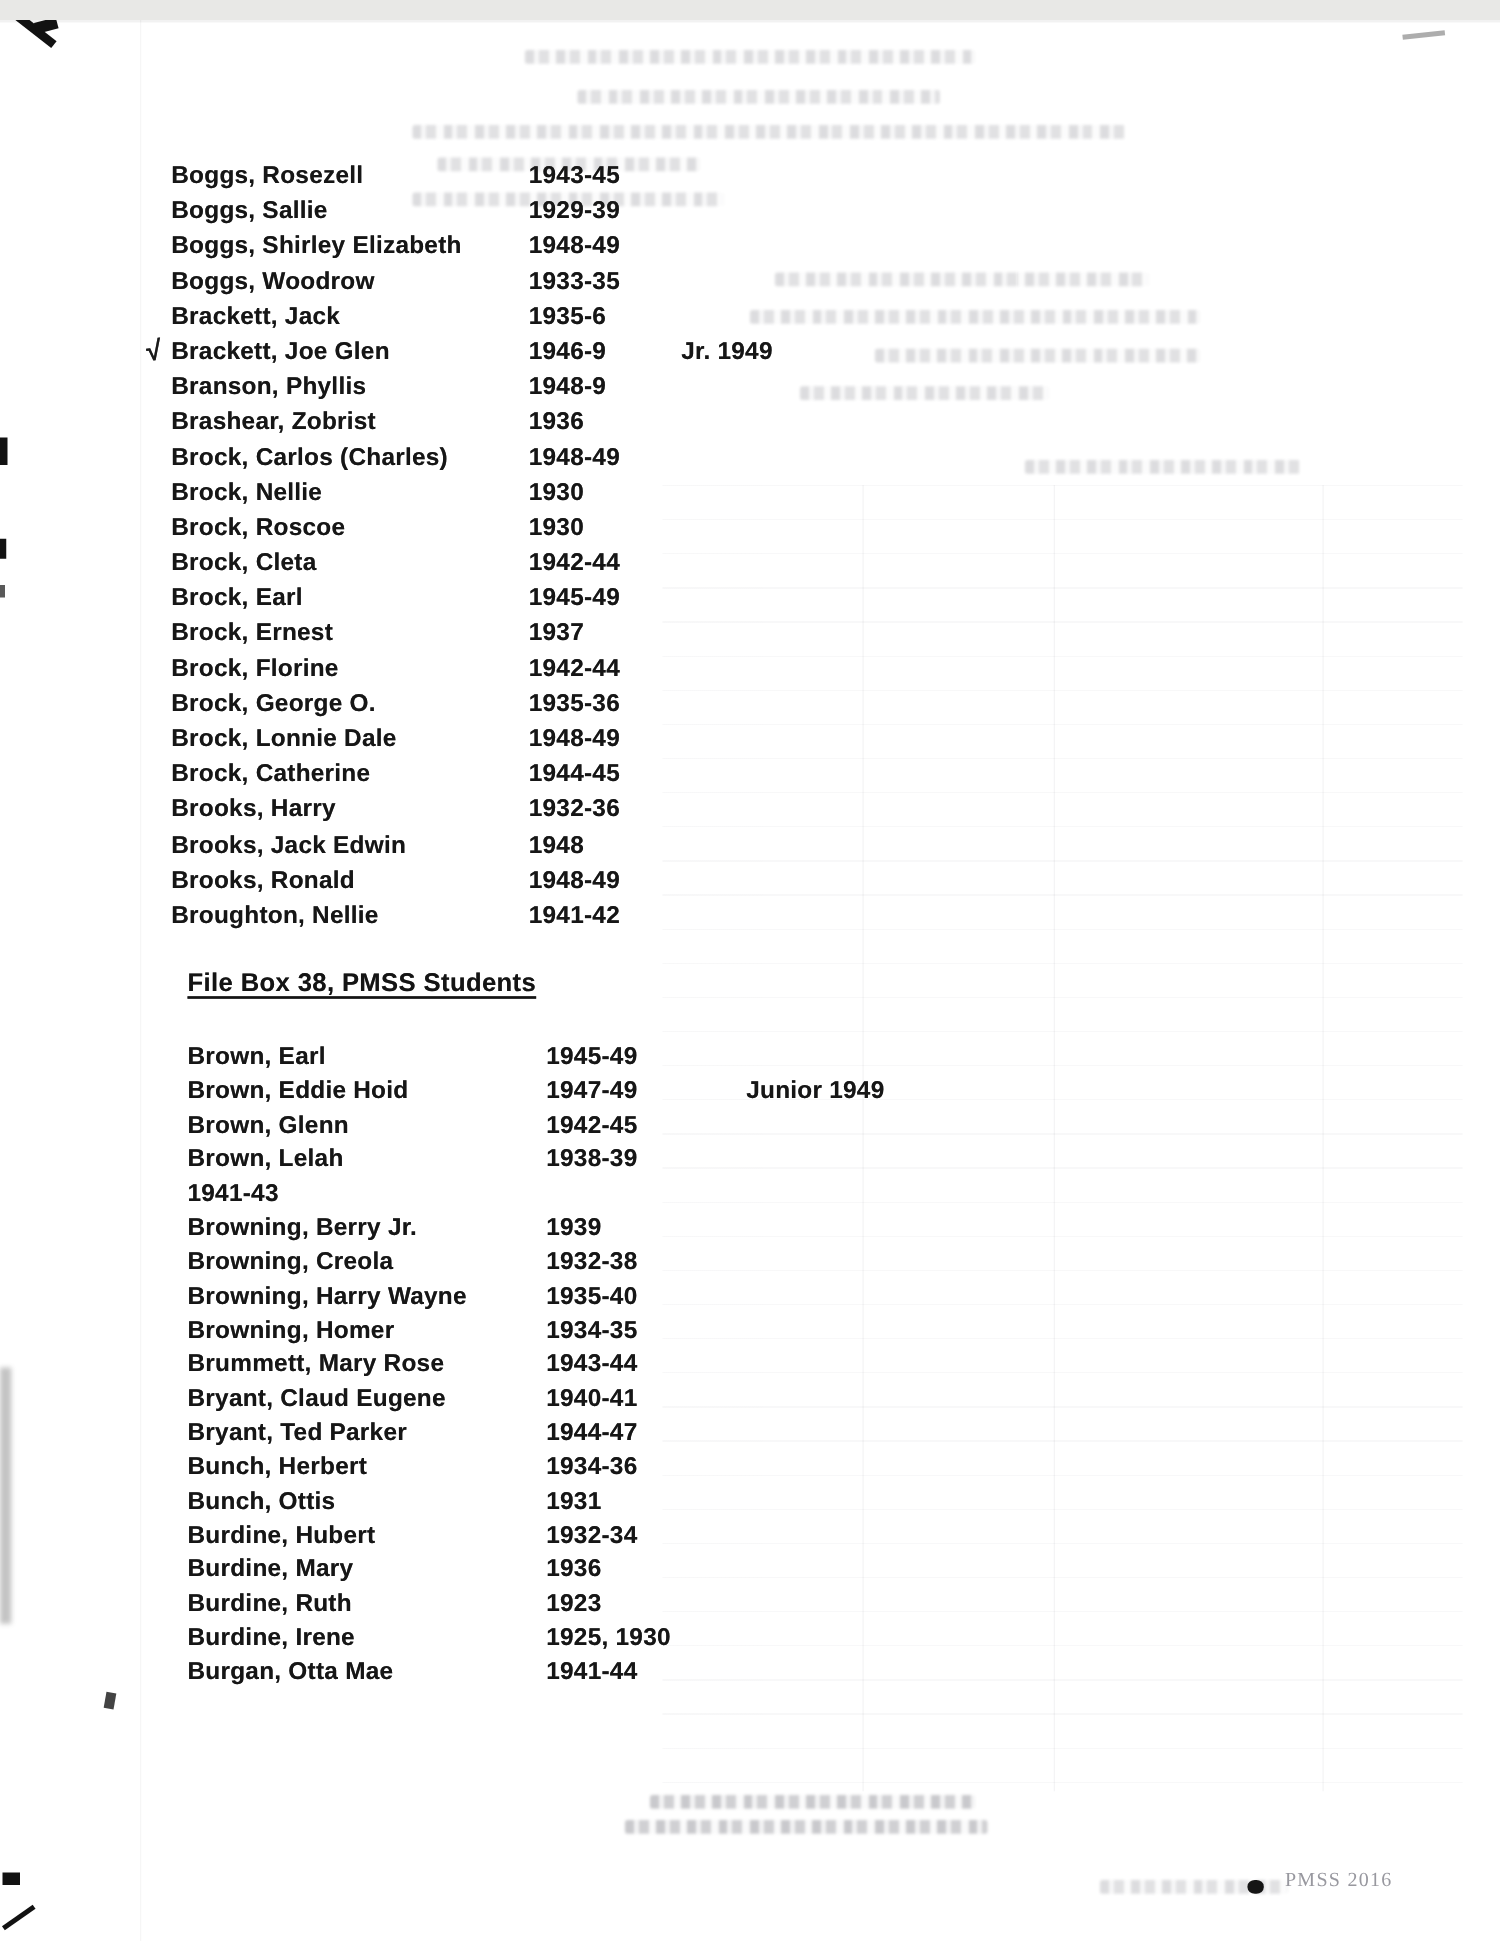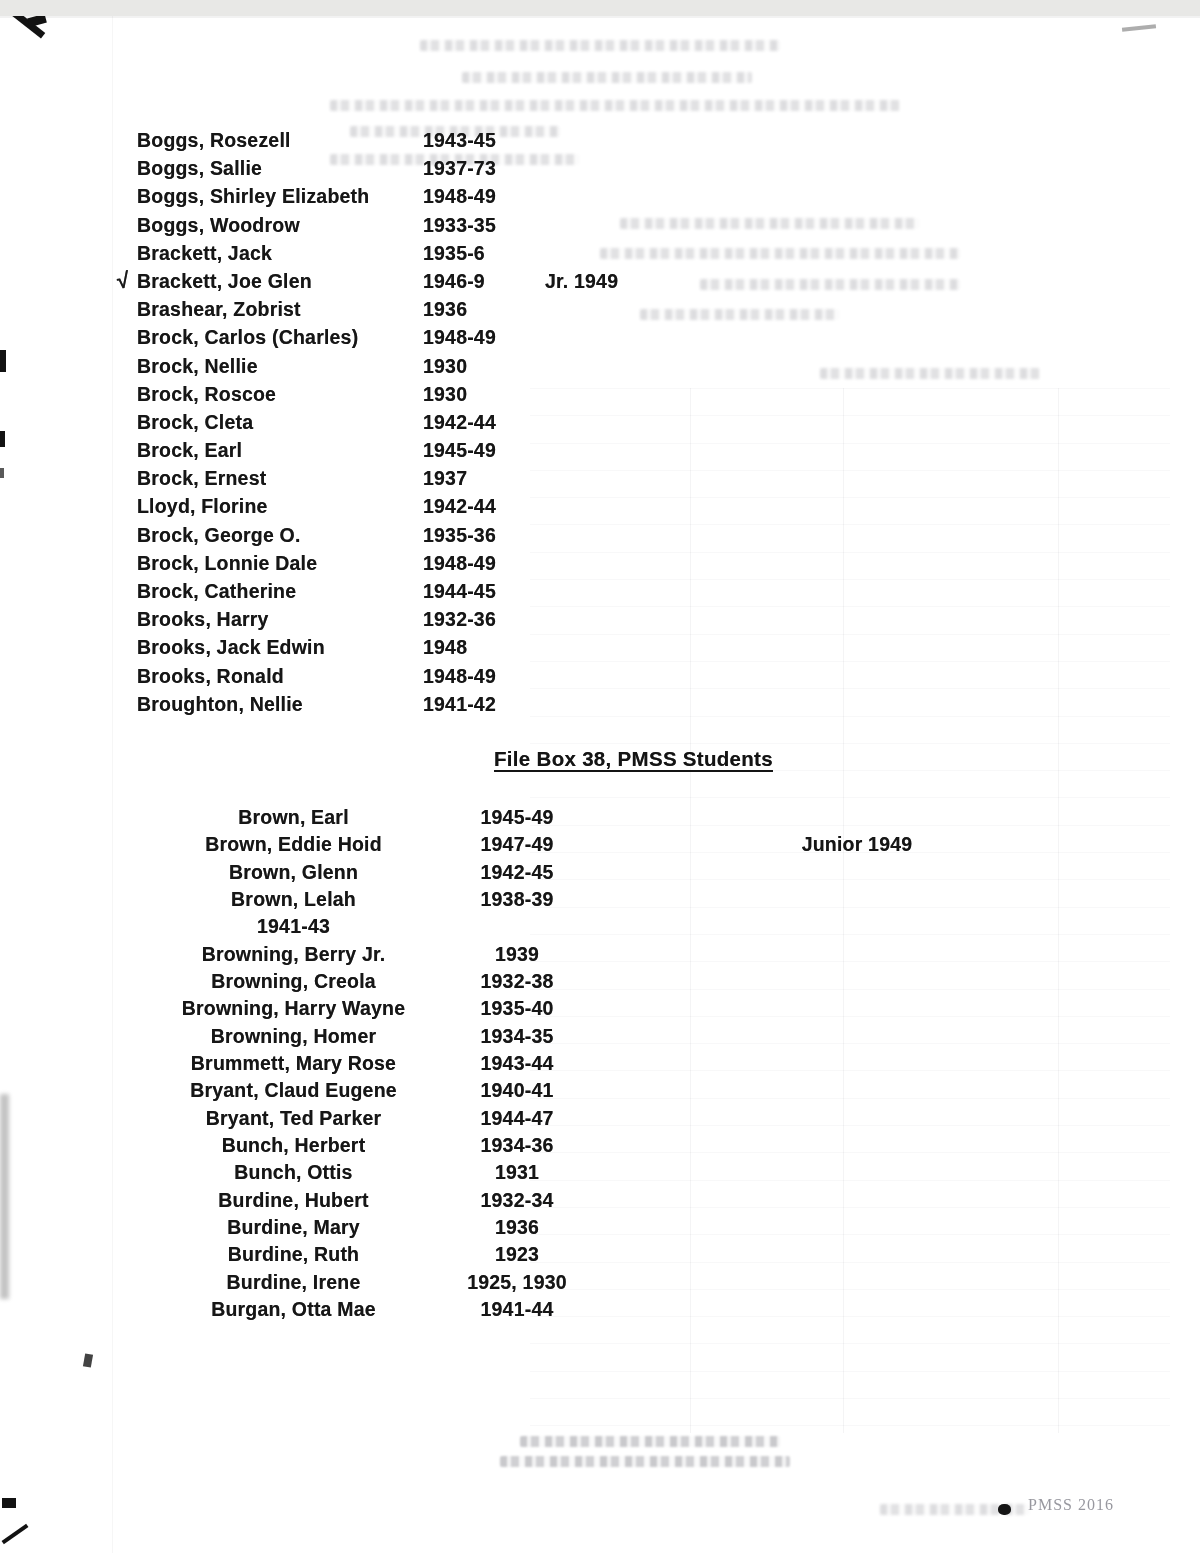--- a/index.html
+++ b/index.html
@@ -12,21 +12,21 @@
     font-family:"Liberation Sans", sans-serif;
     margin:16px auto;
   }
 
   
   .content { position:absolute; left:137px; top:110px; width:980px; }
   .section { position:relative; }
   .row { display:grid; align-items:baseline; }
   .section-0 .row { grid-template-columns:286px 122px auto; height:28.2px; line-height:28.2px; }
   .section-1 .row { grid-template-columns:287px 160px auto; height:27.35px; line-height:27.35px; }
-  .section-1 { margin-left:13px;text-align:center; }
+  .section-1 { margin-left:13px; }
 
   .name, .years, .note {
     font-size:19.5px;
     font-weight:600;
     color:#161616;
     letter-spacing:0.2px;
     white-space:nowrap;
     text-shadow:0 0 0.5px rgba(25,25,25,0.65);
   }
   .name { position:relative; }
@@ -144,40 +144,44 @@
 
   <div class="content">
     <div id="sections">
         <div class="section section-0">
           <div class="row">
             <span class="name">Boggs, Rosezell</span>
             <span class="years">1943-45</span>
           </div>
           <div class="row">
             <span class="name">Boggs, Sallie</span>
-            <span class="years">1937-73</span>
+            <span class="years">1929-39</span>
           </div>
           <div class="row">
             <span class="name">Boggs, Shirley Elizabeth</span>
             <span class="years">1948-49</span>
           </div>
           <div class="row">
             <span class="name">Boggs, Woodrow</span>
             <span class="years">1933-35</span>
           </div>
           <div class="row">
             <span class="name">Brackett, Jack</span>
             <span class="years">1935-6</span>
           </div>
           <div class="row">
             <span class="name">Brackett, Joe Glen<span class="check">√</span></span>
             <span class="years">1946-9</span>
             <span class="note">Jr. 1949</span>
           </div>
           <div class="row">
+            <span class="name">Branson, Phyllis</span>
+            <span class="years">1948-9</span>
+          </div>
+          <div class="row">
             <span class="name">Brashear, Zobrist</span>
             <span class="years">1936</span>
           </div>
           <div class="row">
             <span class="name">Brock, Carlos (Charles)</span>
             <span class="years">1948-49</span>
           </div>
           <div class="row">
             <span class="name">Brock, Nellie</span>
             <span class="years">1930</span>
@@ -192,21 +196,21 @@
           </div>
           <div class="row">
             <span class="name">Brock, Earl</span>
             <span class="years">1945-49</span>
           </div>
           <div class="row">
             <span class="name">Brock, Ernest</span>
             <span class="years">1937</span>
           </div>
           <div class="row">
-            <span class="name">Lloyd, Florine</span>
+            <span class="name">Brock, Florine</span>
             <span class="years">1942-44</span>
           </div>
           <div class="row">
             <span class="name">Brock, George O.</span>
             <span class="years">1935-36</span>
           </div>
           <div class="row">
             <span class="name">Brock, Lonnie Dale</span>
             <span class="years">1948-49</span>
           </div>

